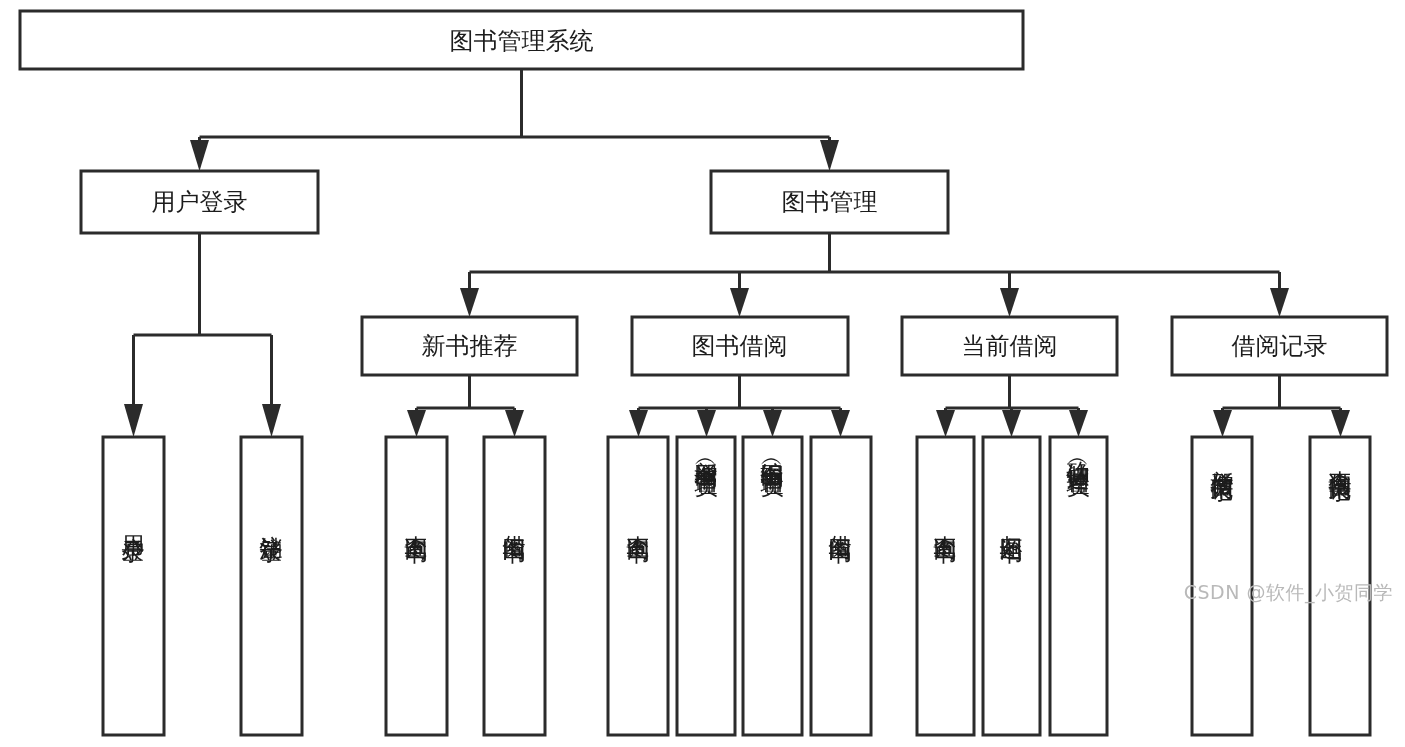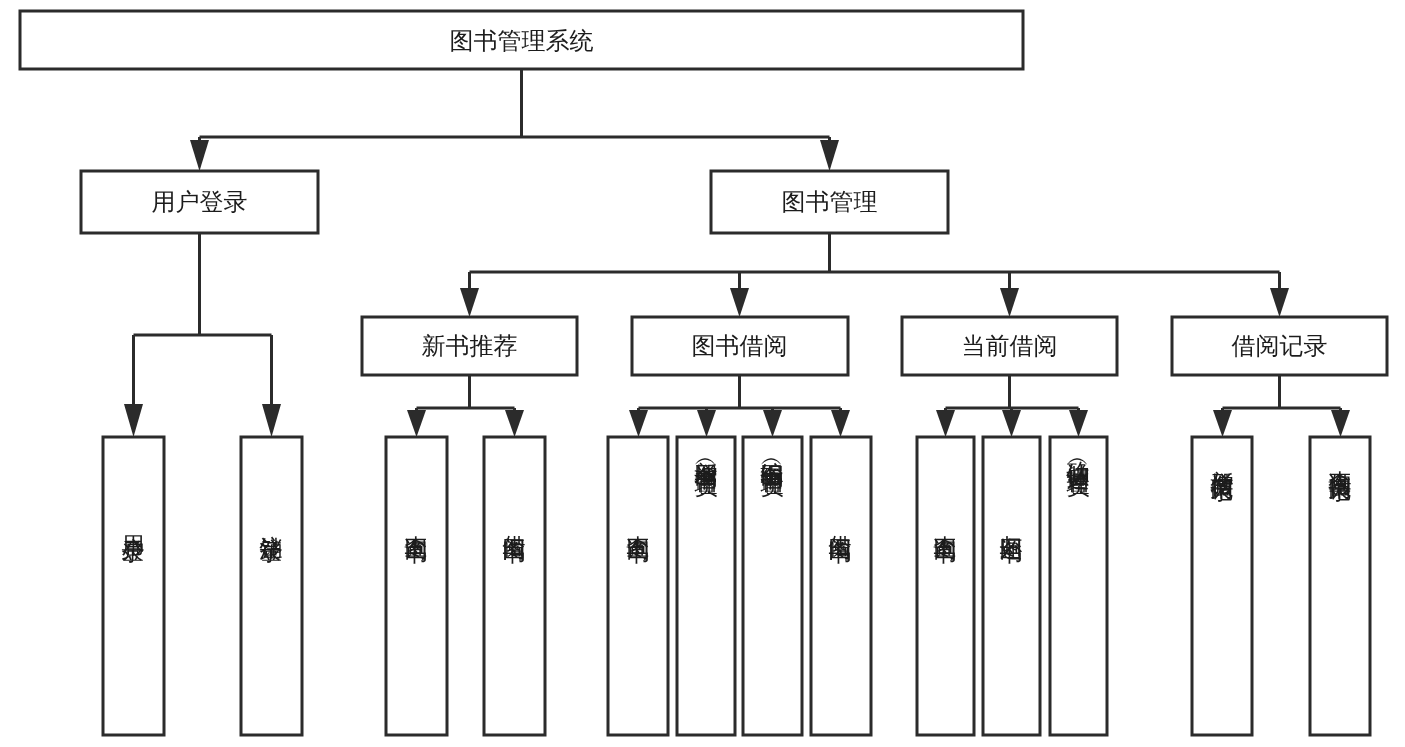--- a/index.html
+++ b/index.html
@@ -200,14 +200,15 @@
     <span class="node-label-v" style="left:840.5px; top:517px;">借阅图书</span>
 
     <span class="node-label-v" style="left:945.5px; top:517px;">查询图书</span>
     <span class="node-label-v" style="left:1011.5px; top:517px;">归还图书</span>
     <span class="node-label-v" style="left:1078.5px; top:443px;">确认归还（管理员）</span>
 
     <span class="node-label-v" style="left:1222.5px; top:452px;">新增借阅记录</span>
     <span class="node-label-v" style="left:1340.5px; top:452px;">查询借阅记录</span>
   </div>
 
+  <div class="watermark">CSDN @软件_小贺同学</div>
 
 </div>
 
 </body></html>

